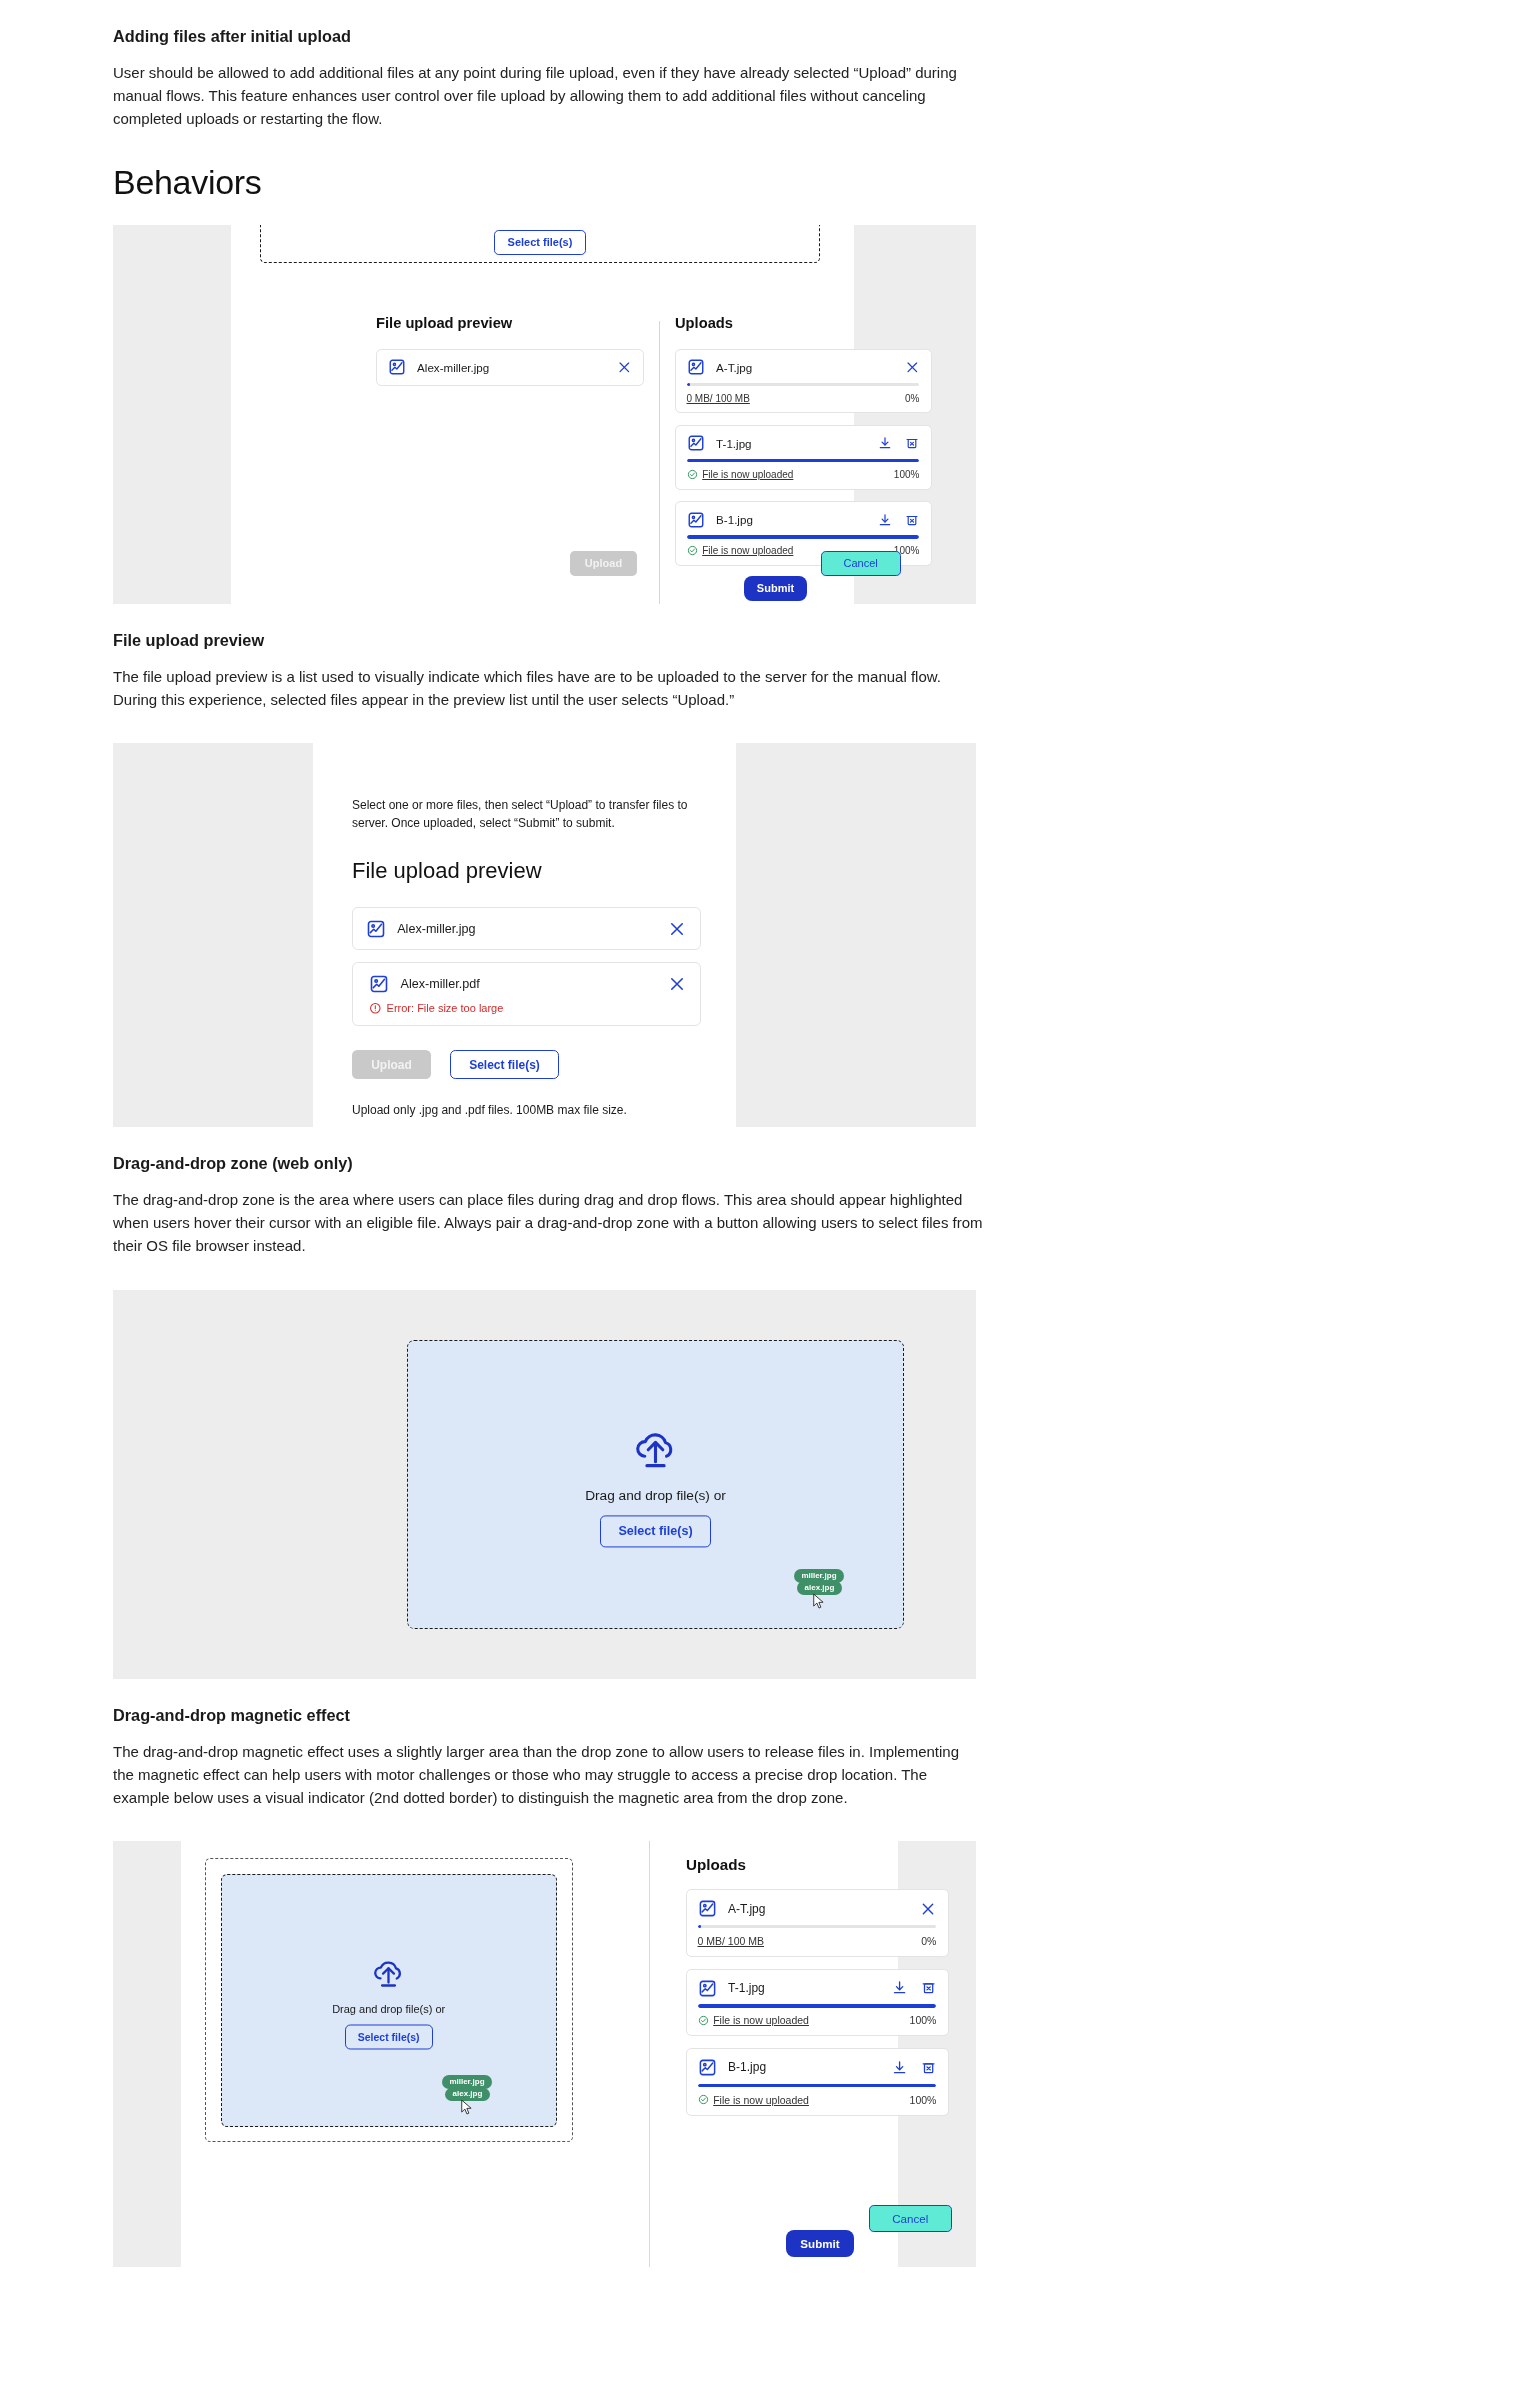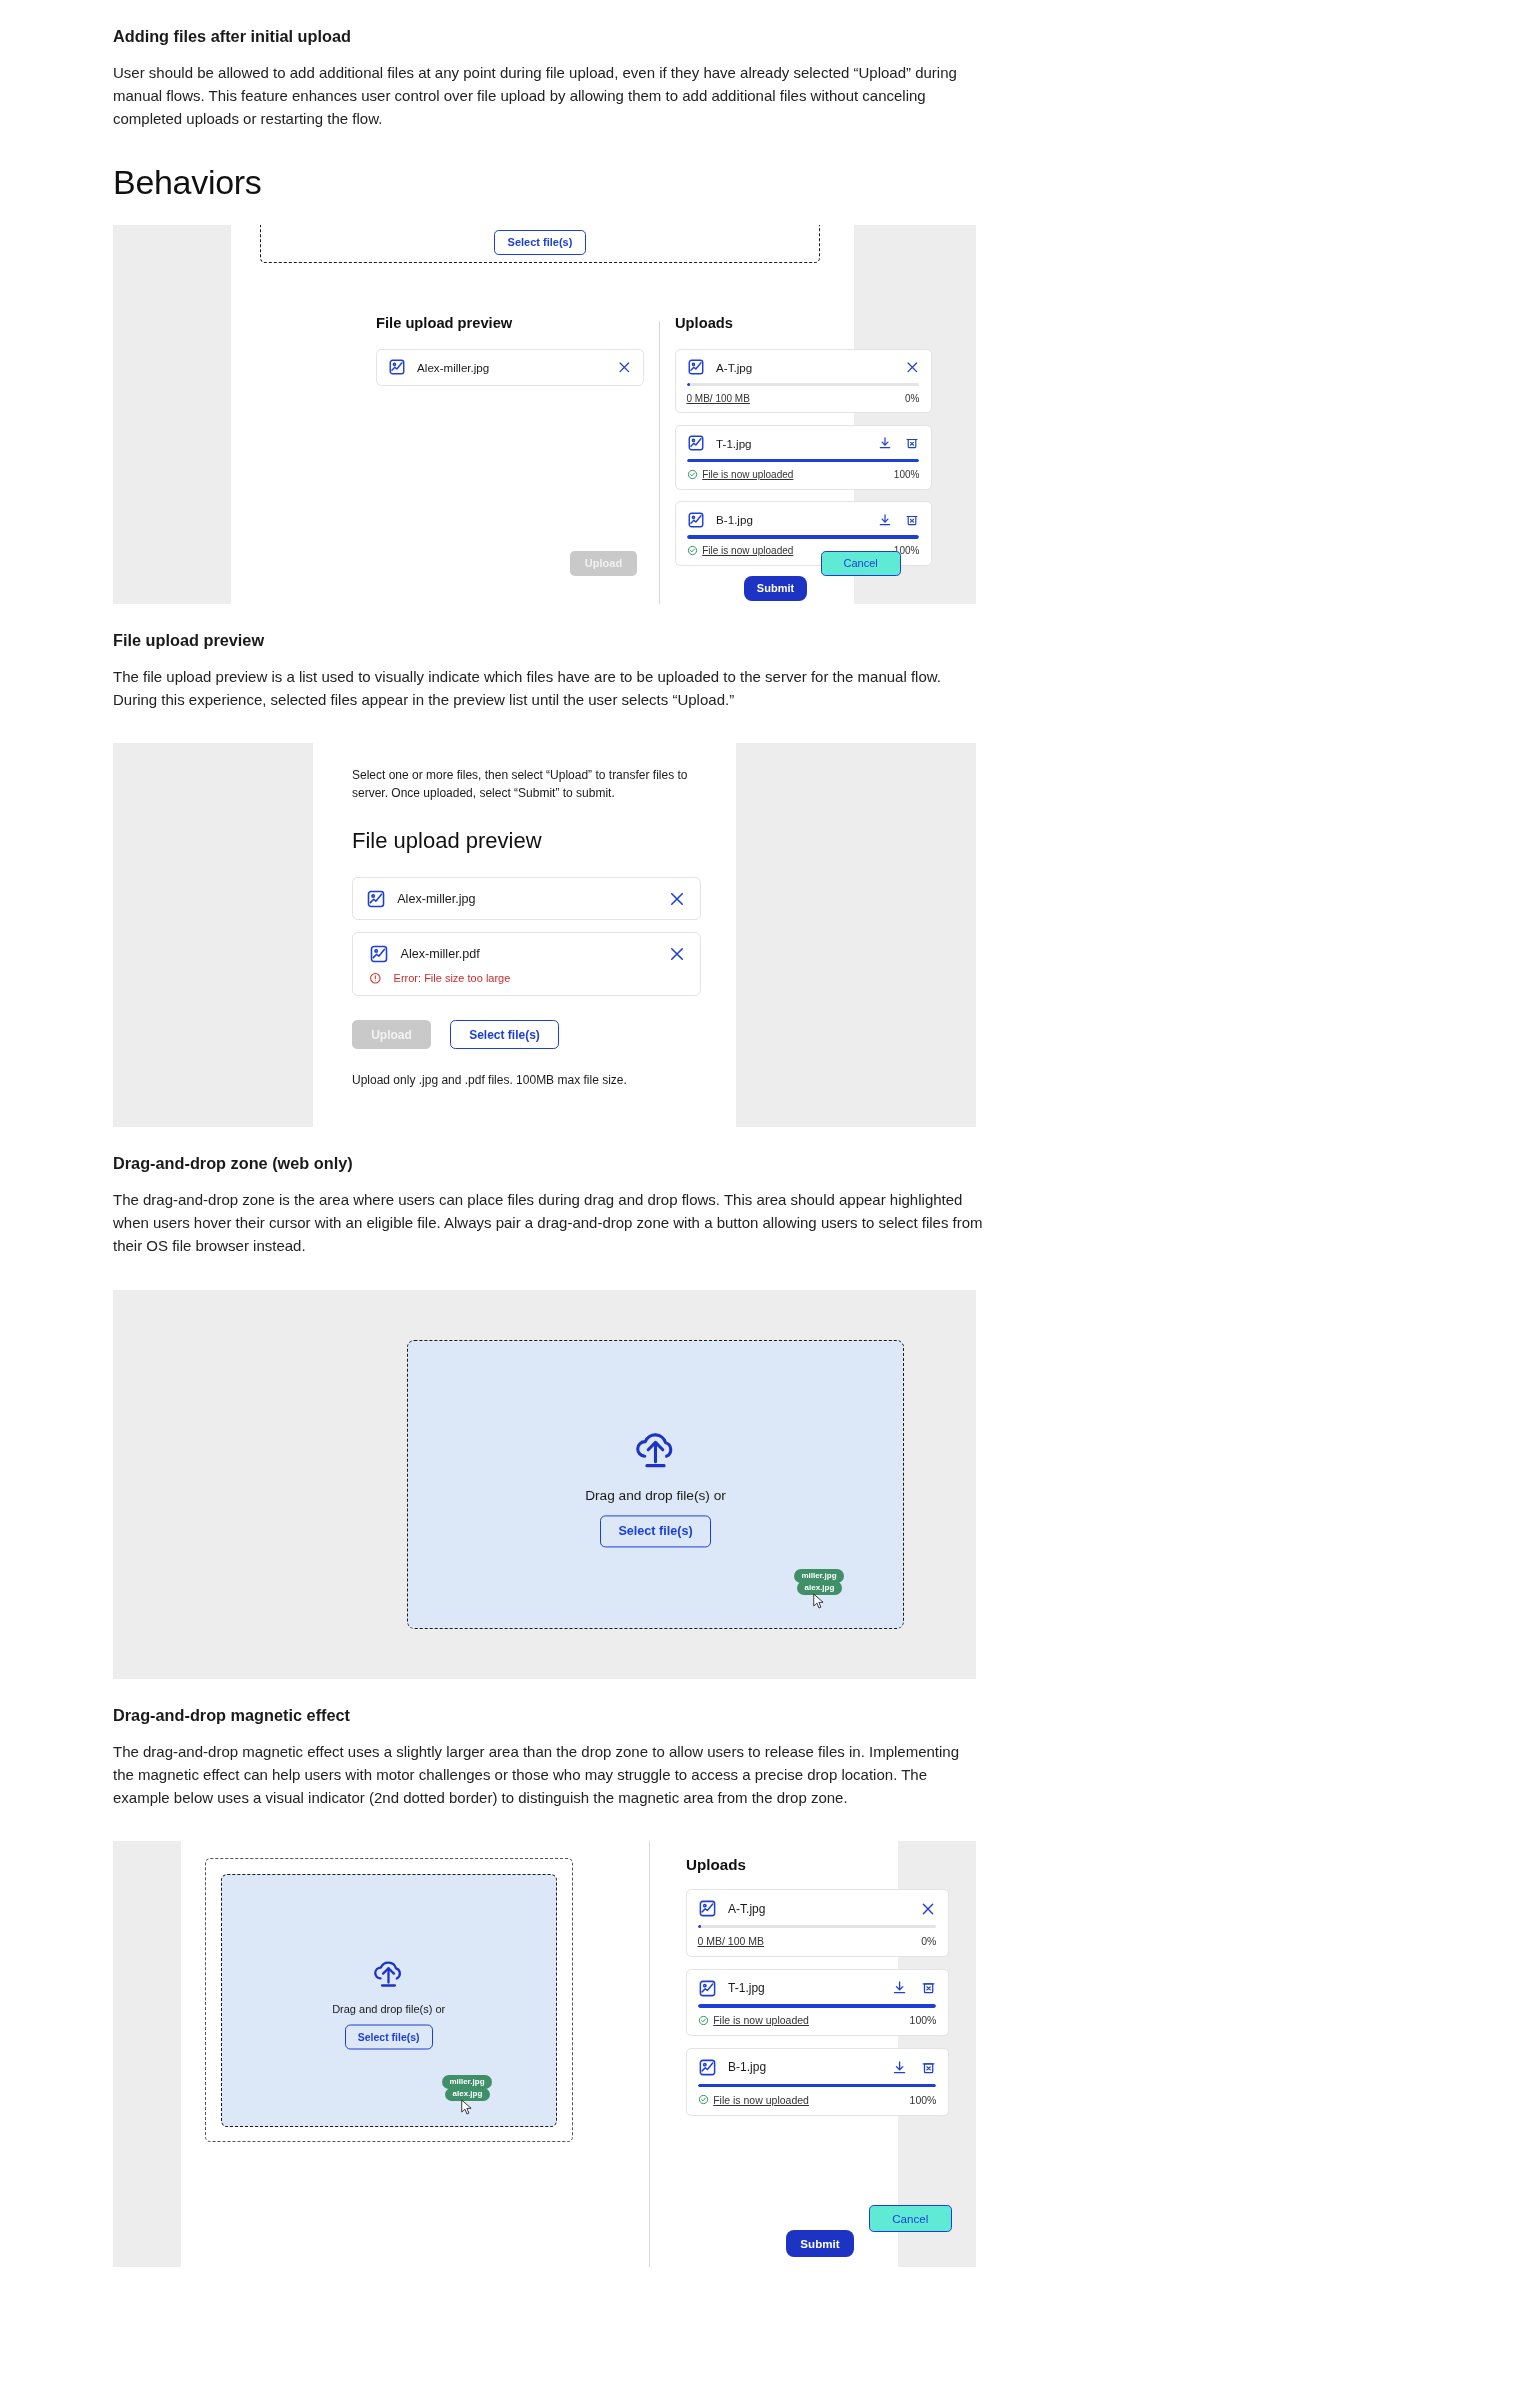--- a/index.html
+++ b/index.html
@@ -155,36 +155,36 @@
   }
   .fig1 .btn-primary   { width: 63px; height: 25px; }
   .fig1 .btn-secondary { width: 80px; height: 25px; }
 
   
   .fig2 { width: 863px; height: 384px; margin-top: 32px; }
   .fig2 .white-panel {
     position: absolute; left: 200px; top:0; width: 423px; height: 384px; background: #fff;
   }
   .fig2 .content {
-    position: absolute; left: 239px; top: 23px; width: 368px;
+    position: absolute; left: 239px; top: 53px; width: 368px;
   }
   .fig2 .intro {
     font-size: 12px; line-height: 1.5; color: #1a1a1a; max-width: 347px;
   }
   .fig2 .big-heading {
     font-size: 22px; font-weight: 400; color: #111; margin-top: 26px;
   }
   .fig2 .preview-list { margin-top: 23px; width: 349px; }
   .fig2 .file-card { padding: 10.5px 13.7px 10.5px 12.6px; border-radius: 5.8px; }
   .fig2 .file-card + .file-card { margin-top: 11.6px; padding-left: 16px; }
   .fig2 .file-name { font-size: 12.6px; }
   .fig2 .img-icon { width: 20px; height: 20px; }
   .fig2 .x-icon { width: 18px; height: 18px; }
   .error-row {
-    margin-top: 8.4px; display: flex; align-items: center; gap: 12px;
+    margin-top: 8.4px; display: flex; align-items: center; gap: 5px;
     font-size: 11px; color: #d02b2b;
   }
   .err-icon { width: 12.6px; height: 12.6px; flex:none; display:block; }
 
   .fig2 .btn-row { margin-top: 24px; display: flex; gap: 19px; }
   .fig2 .upload-btn-disabled {
     position: static;
     width: 79px; height: 29px; border-radius: 5.3px;
     background: #c9c9c9; color: #f2f2f2;
     font-size: 12px; font-weight: 600;

